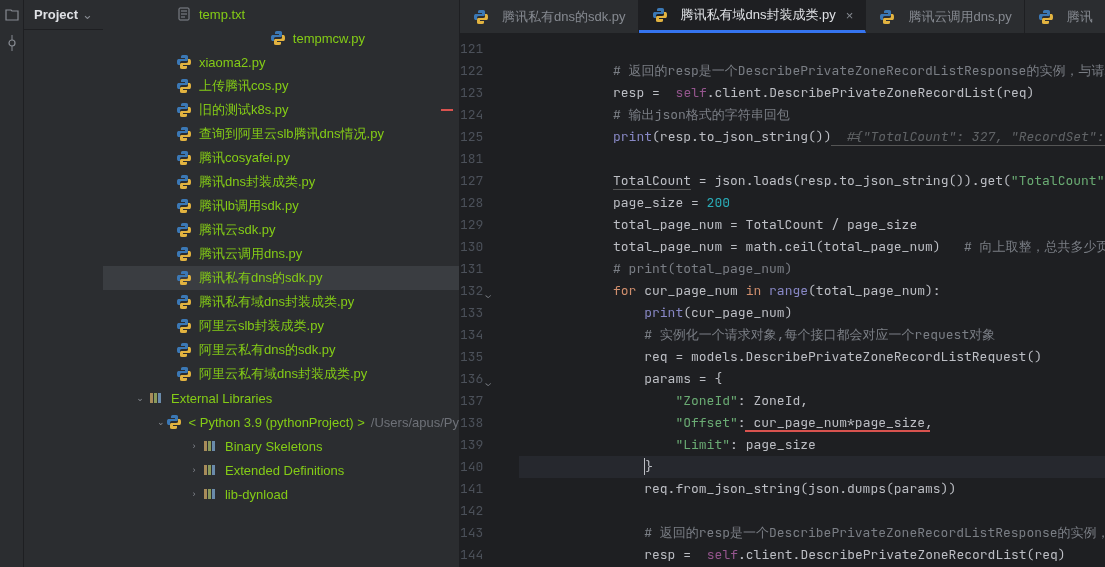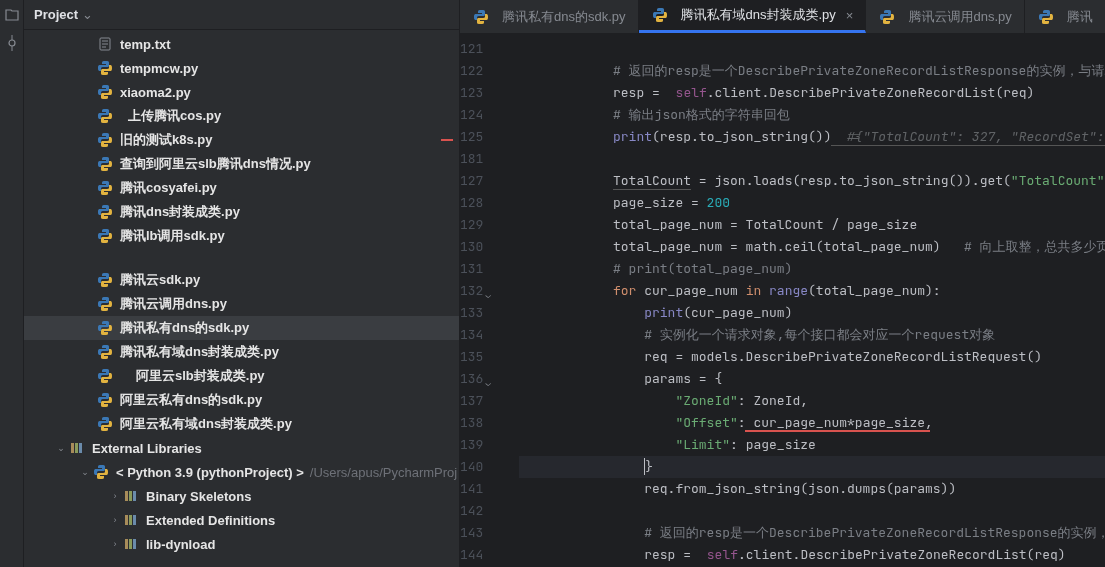--- a/index.html
+++ b/index.html
@@ -29,21 +29,21 @@
       display: flex;
       align-items: center;
       justify-content: center;
       color: #868a91;
     }
     .sidebar {
       width: 436px;
       background: #2b2d30;
       border-right: 1px solid #1e1f22;
       display: flex;
-      flex-direction: column;
+      flex-direction: row;
     }
     .sidebar-header {
       height: 30px;
       display: flex;
       align-items: center;
       padding: 0 10px;
       border-bottom: 1px solid #1e1f22;
     }
     .sidebar-title {
       font-weight: 600;
@@ -78,21 +78,21 @@
     }
     .file-icon {
       width: 18px;
       height: 18px;
       margin-right: 6px;
       display: inline-flex;
       align-items: center;
       justify-content: center;
       flex-shrink: 0;
     }
-    .file-name { color: #e5e5e5; font-weight: bold; }
+    .file-name { color: #84cc16; }
     .dim-path { color: #6e7178; margin-left: 6px; }
     .red-bar {
       position: absolute;
       right: 6px;
       width: 12px;
       height: 2px;
       background: #d9534f;
     }
     .editor-area {
       flex: 1;
@@ -214,39 +214,39 @@
         <span class="file-icon">
           <svg class="py-icon-svg" viewBox="0 0 16 16">
             <rect x="3" y="2" width="10" height="12" rx="1" fill="none" stroke="#868a91"></rect>
             <line x1="5" y1="5" x2="11" y2="5" stroke="#868a91"></line>
             <line x1="5" y1="8" x2="11" y2="8" stroke="#868a91"></line>
             <line x1="5" y1="11" x2="9" y2="11" stroke="#868a91"></line>
           </svg>
         </span>
         <span class="file-name">temp.txt</span>
       </div>
-      <div class="tree-item" style="position: relative;">
+      <div class="tree-item" style="position: relative; justify-content: center;">
         <span class="file-icon">
           <svg class="py-icon-svg" viewBox="0 0 16 16">
             <path d="M7 1c-2 0-2 1-2 2v1h4v1H3c-1 0-2 0-2 3s1 3 2 3h1V9c0-1 0-2 2-2h4c1 0 2 0 2-2V3c0-1 0-2-2-2H7z" fill="#3b78b5"></path>
             <path d="M9 15c2 0 2-1 2-2v-1H7v-1h6c1 0 2 0 2-3s-1-3-2-3h-1v2c0 1 0 2-2 2H6c-1 0-2 0-2 2v2c0 1 0 2 2 2h3z" fill="#e2b340"></path>
           </svg>
         </span>
         <span class="file-name">tempmcw.py</span>
       </div>
       <div class="tree-item" style="position: relative;">
         <span class="file-icon">
           <svg class="py-icon-svg" viewBox="0 0 16 16">
             <path d="M7 1c-2 0-2 1-2 2v1h4v1H3c-1 0-2 0-2 3s1 3 2 3h1V9c0-1 0-2 2-2h4c1 0 2 0 2-2V3c0-1 0-2-2-2H7z" fill="#3b78b5"></path>
             <path d="M9 15c2 0 2-1 2-2v-1H7v-1h6c1 0 2 0 2-3s-1-3-2-3h-1v2c0 1 0 2-2 2H6c-1 0-2 0-2 2v2c0 1 0 2 2 2h3z" fill="#e2b340"></path>
           </svg>
         </span>
         <span class="file-name">xiaoma2.py</span>
       </div>
-      <div class="tree-item" style="position: relative; gap: 8px;">
+      <div class="tree-item" style="position: relative;">
         <span class="file-icon">
           <svg class="py-icon-svg" viewBox="0 0 16 16">
             <path d="M7 1c-2 0-2 1-2 2v1h4v1H3c-1 0-2 0-2 3s1 3 2 3h1V9c0-1 0-2 2-2h4c1 0 2 0 2-2V3c0-1 0-2-2-2H7z" fill="#3b78b5"></path>
             <path d="M9 15c2 0 2-1 2-2v-1H7v-1h6c1 0 2 0 2-3s-1-3-2-3h-1v2c0 1 0 2-2 2H6c-1 0-2 0-2 2v2c0 1 0 2 2 2h3z" fill="#e2b340"></path>
           </svg>
         </span>
         <span class="file-name">上传腾讯cos.py</span>
       </div>
       <div class="tree-item" style="position: relative;">
         <span class="file-icon">
@@ -287,21 +287,21 @@
       </div>
       <div class="tree-item" style="position: relative;">
         <span class="file-icon">
           <svg class="py-icon-svg" viewBox="0 0 16 16">
             <path d="M7 1c-2 0-2 1-2 2v1h4v1H3c-1 0-2 0-2 3s1 3 2 3h1V9c0-1 0-2 2-2h4c1 0 2 0 2-2V3c0-1 0-2-2-2H7z" fill="#3b78b5"></path>
             <path d="M9 15c2 0 2-1 2-2v-1H7v-1h6c1 0 2 0 2-3s-1-3-2-3h-1v2c0 1 0 2-2 2H6c-1 0-2 0-2 2v2c0 1 0 2 2 2h3z" fill="#e2b340"></path>
           </svg>
         </span>
         <span class="file-name">腾讯lb调用sdk.py</span>
       </div>
-      <div class="tree-item" style="position: relative; margin-top: 20px;">
+      <div class="tree-item" style="position: relative;">
         <span class="file-icon">
           <svg class="py-icon-svg" viewBox="0 0 16 16">
             <path d="M7 1c-2 0-2 1-2 2v1h4v1H3c-1 0-2 0-2 3s1 3 2 3h1V9c0-1 0-2 2-2h4c1 0 2 0 2-2V3c0-1 0-2-2-2H7z" fill="#3b78b5"></path>
             <path d="M9 15c2 0 2-1 2-2v-1H7v-1h6c1 0 2 0 2-3s-1-3-2-3h-1v2c0 1 0 2-2 2H6c-1 0-2 0-2 2v2c0 1 0 2 2 2h3z" fill="#e2b340"></path>
           </svg>
         </span>
         <span class="file-name">腾讯云sdk.py</span>
       </div>
       <div class="tree-item" style="position: relative;">
         <span class="file-icon">
@@ -323,21 +323,21 @@
       </div>
       <div class="tree-item" style="position: relative;">
         <span class="file-icon">
           <svg class="py-icon-svg" viewBox="0 0 16 16">
             <path d="M7 1c-2 0-2 1-2 2v1h4v1H3c-1 0-2 0-2 3s1 3 2 3h1V9c0-1 0-2 2-2h4c1 0 2 0 2-2V3c0-1 0-2-2-2H7z" fill="#3b78b5"></path>
             <path d="M9 15c2 0 2-1 2-2v-1H7v-1h6c1 0 2 0 2-3s-1-3-2-3h-1v2c0 1 0 2-2 2H6c-1 0-2 0-2 2v2c0 1 0 2 2 2h3z" fill="#e2b340"></path>
           </svg>
         </span>
         <span class="file-name">腾讯私有域dns封装成类.py</span>
       </div>
-      <div class="tree-item" style="position: relative; gap: 16px;">
+      <div class="tree-item" style="position: relative;">
         <span class="file-icon">
           <svg class="py-icon-svg" viewBox="0 0 16 16">
             <path d="M7 1c-2 0-2 1-2 2v1h4v1H3c-1 0-2 0-2 3s1 3 2 3h1V9c0-1 0-2 2-2h4c1 0 2 0 2-2V3c0-1 0-2-2-2H7z" fill="#3b78b5"></path>
             <path d="M9 15c2 0 2-1 2-2v-1H7v-1h6c1 0 2 0 2-3s-1-3-2-3h-1v2c0 1 0 2-2 2H6c-1 0-2 0-2 2v2c0 1 0 2 2 2h3z" fill="#e2b340"></path>
           </svg>
         </span>
         <span class="file-name">阿里云slb封装成类.py</span>
       </div>
       <div class="tree-item" style="position: relative;">
         <span class="file-icon">

